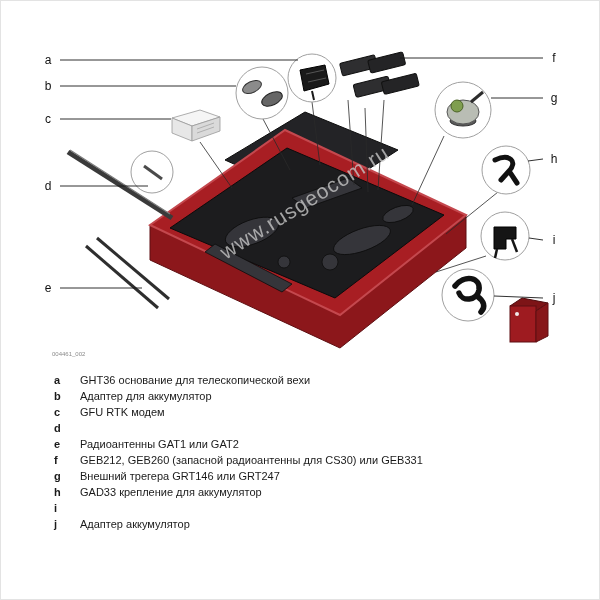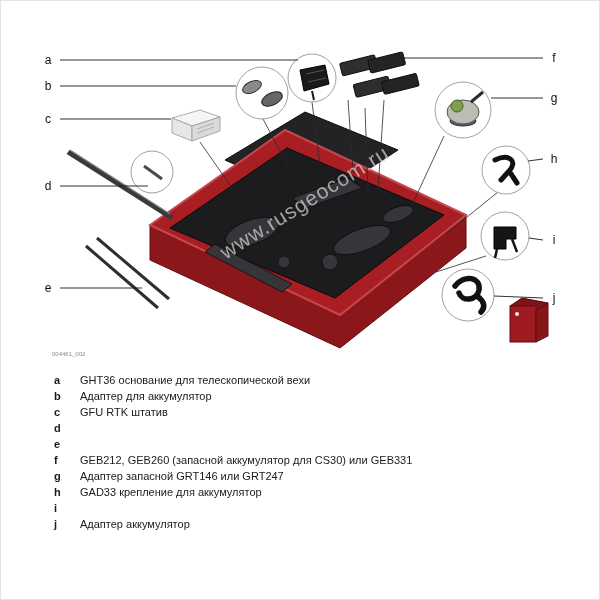--- a/index.html
+++ b/index.html
@@ -175,35 +175,36 @@
     <div class="legend-row">
       <span class="legend-key">a</span>
       <span class="legend-text">GHT36 основание для телескопической вехи</span>
     </div>
     <div class="legend-row">
       <span class="legend-key">b</span>
       <span class="legend-text">Адаптер для аккумулятор</span>
     </div>
     <div class="legend-row">
       <span class="legend-key">c</span>
-      <span class="legend-text">GFU RTK штатив</span>
+      <span class="legend-text">GFU RTK модем</span>
     </div>
     <div class="legend-row">
       <span class="legend-key">d</span>
     </div>
     <div class="legend-row">
       <span class="legend-key">e</span>
+      <span class="legend-text">Радиоантенны GAT1 или GAT2</span>
     </div>
     <div class="legend-row">
       <span class="legend-key">f</span>
-      <span class="legend-text">GEB212, GEB260 (запасной аккумулятор для CS30) или GEB331</span>
+      <span class="legend-text">GEB212, GEB260 (запасной радиоантенны для CS30) или GEB331</span>
     </div>
     <div class="legend-row">
       <span class="legend-key">g</span>
-      <span class="legend-text">Адаптер запасной GRT146 или GRT247</span>
+      <span class="legend-text">Внешний трегера GRT146 или GRT247</span>
     </div>
     <div class="legend-row">
       <span class="legend-key">h</span>
       <span class="legend-text">GAD33 крепление для аккумулятор</span>
     </div>
     <div class="legend-row">
       <span class="legend-key">i</span>
     </div>
     <div class="legend-row">
       <span class="legend-key">j</span>

